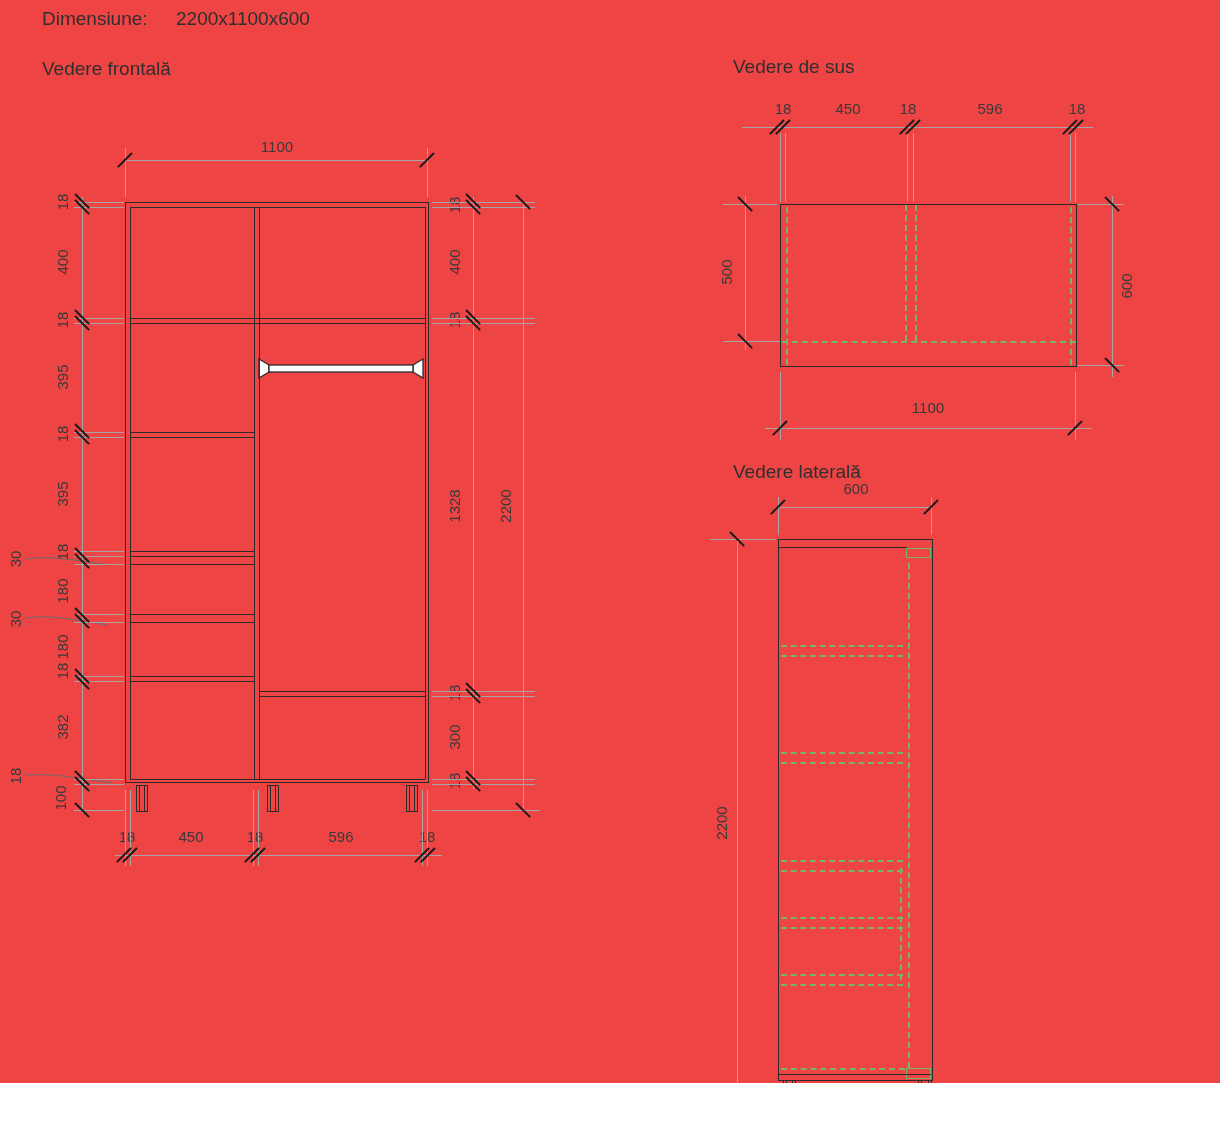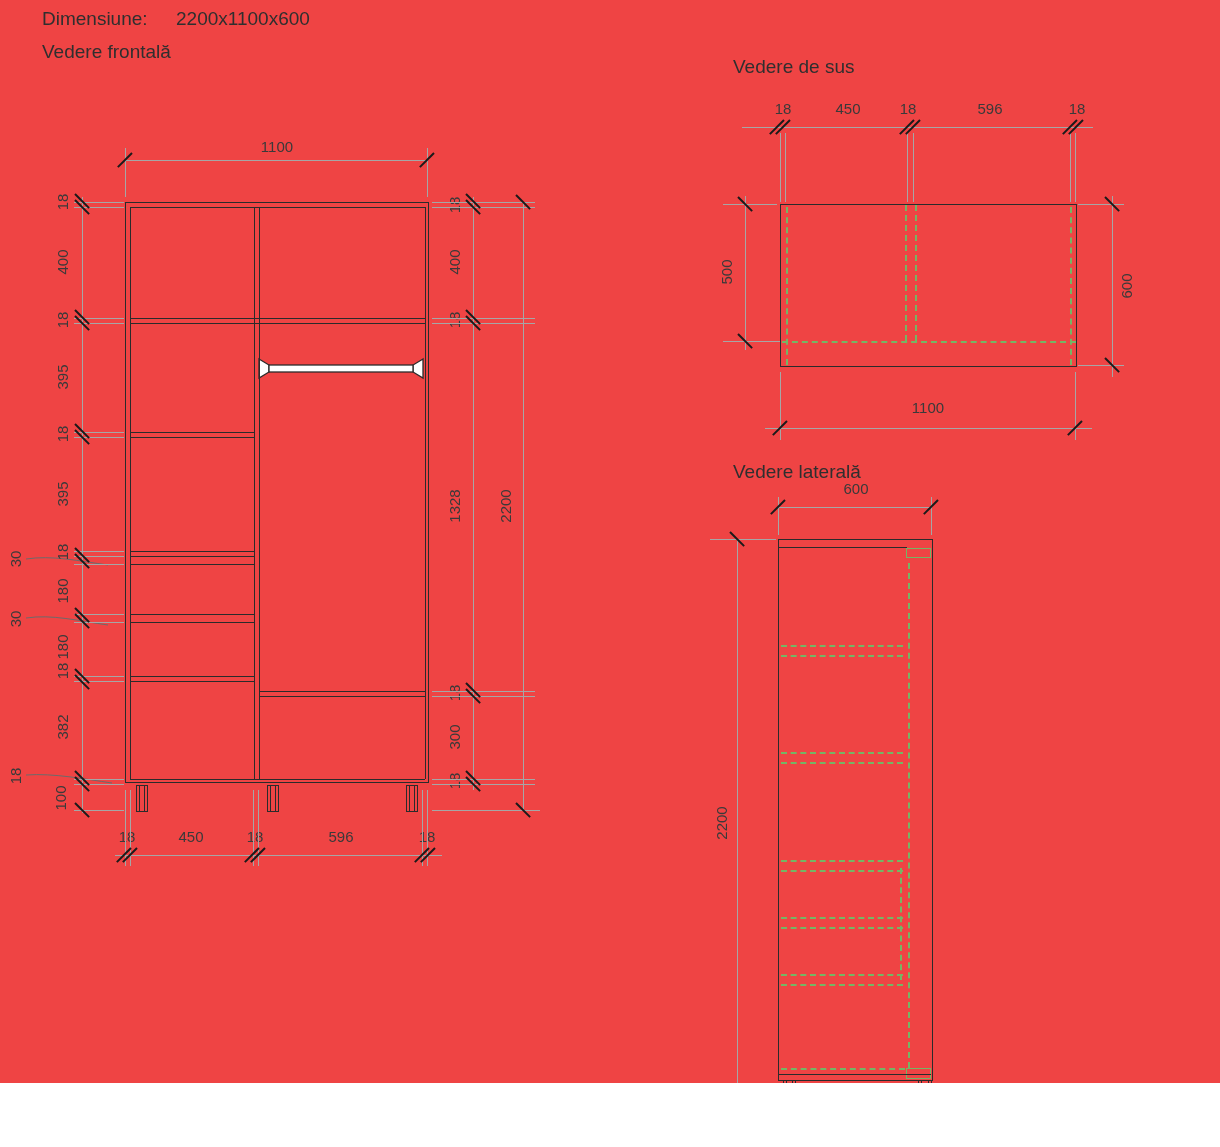--- a/index.html
+++ b/index.html
@@ -26,21 +26,21 @@
 </style>
 </head>
 <body>
 
 <div id="canvas">
 
   <div class="title" style="left:42px;top:8px">Dimensiune:</div>
   <div class="title" style="left:176px;top:8px">2200x1100x600</div>
 
   <div>
-    <div class="title" style="left:42px;top:41px">Vedere frontală</div>
+    <div class="title" style="left:42px;top:58px">Vedere frontală</div>
 
     <div class="outl" style="left:125px;top:202px;width:302px;height:579px"></div>
 
     <svg style="left:256px;top:356px" width="172" height="26">
       <polygon points="3,3 13,9 13,16 3,22" fill="#fff" stroke="#2b2b2b" stroke-width="1.3"></polygon>
       <polygon points="167,3 157,9 157,16 167,22" fill="#fff" stroke="#2b2b2b" stroke-width="1.3"></polygon>
       <rect x="13" y="9" width="144" height="7" fill="#fff" stroke="#2b2b2b" stroke-width="1.3"></rect>
     </svg>
 
     <div class="leg" style="left:136px;top:785px;width:10px;height:25px">

